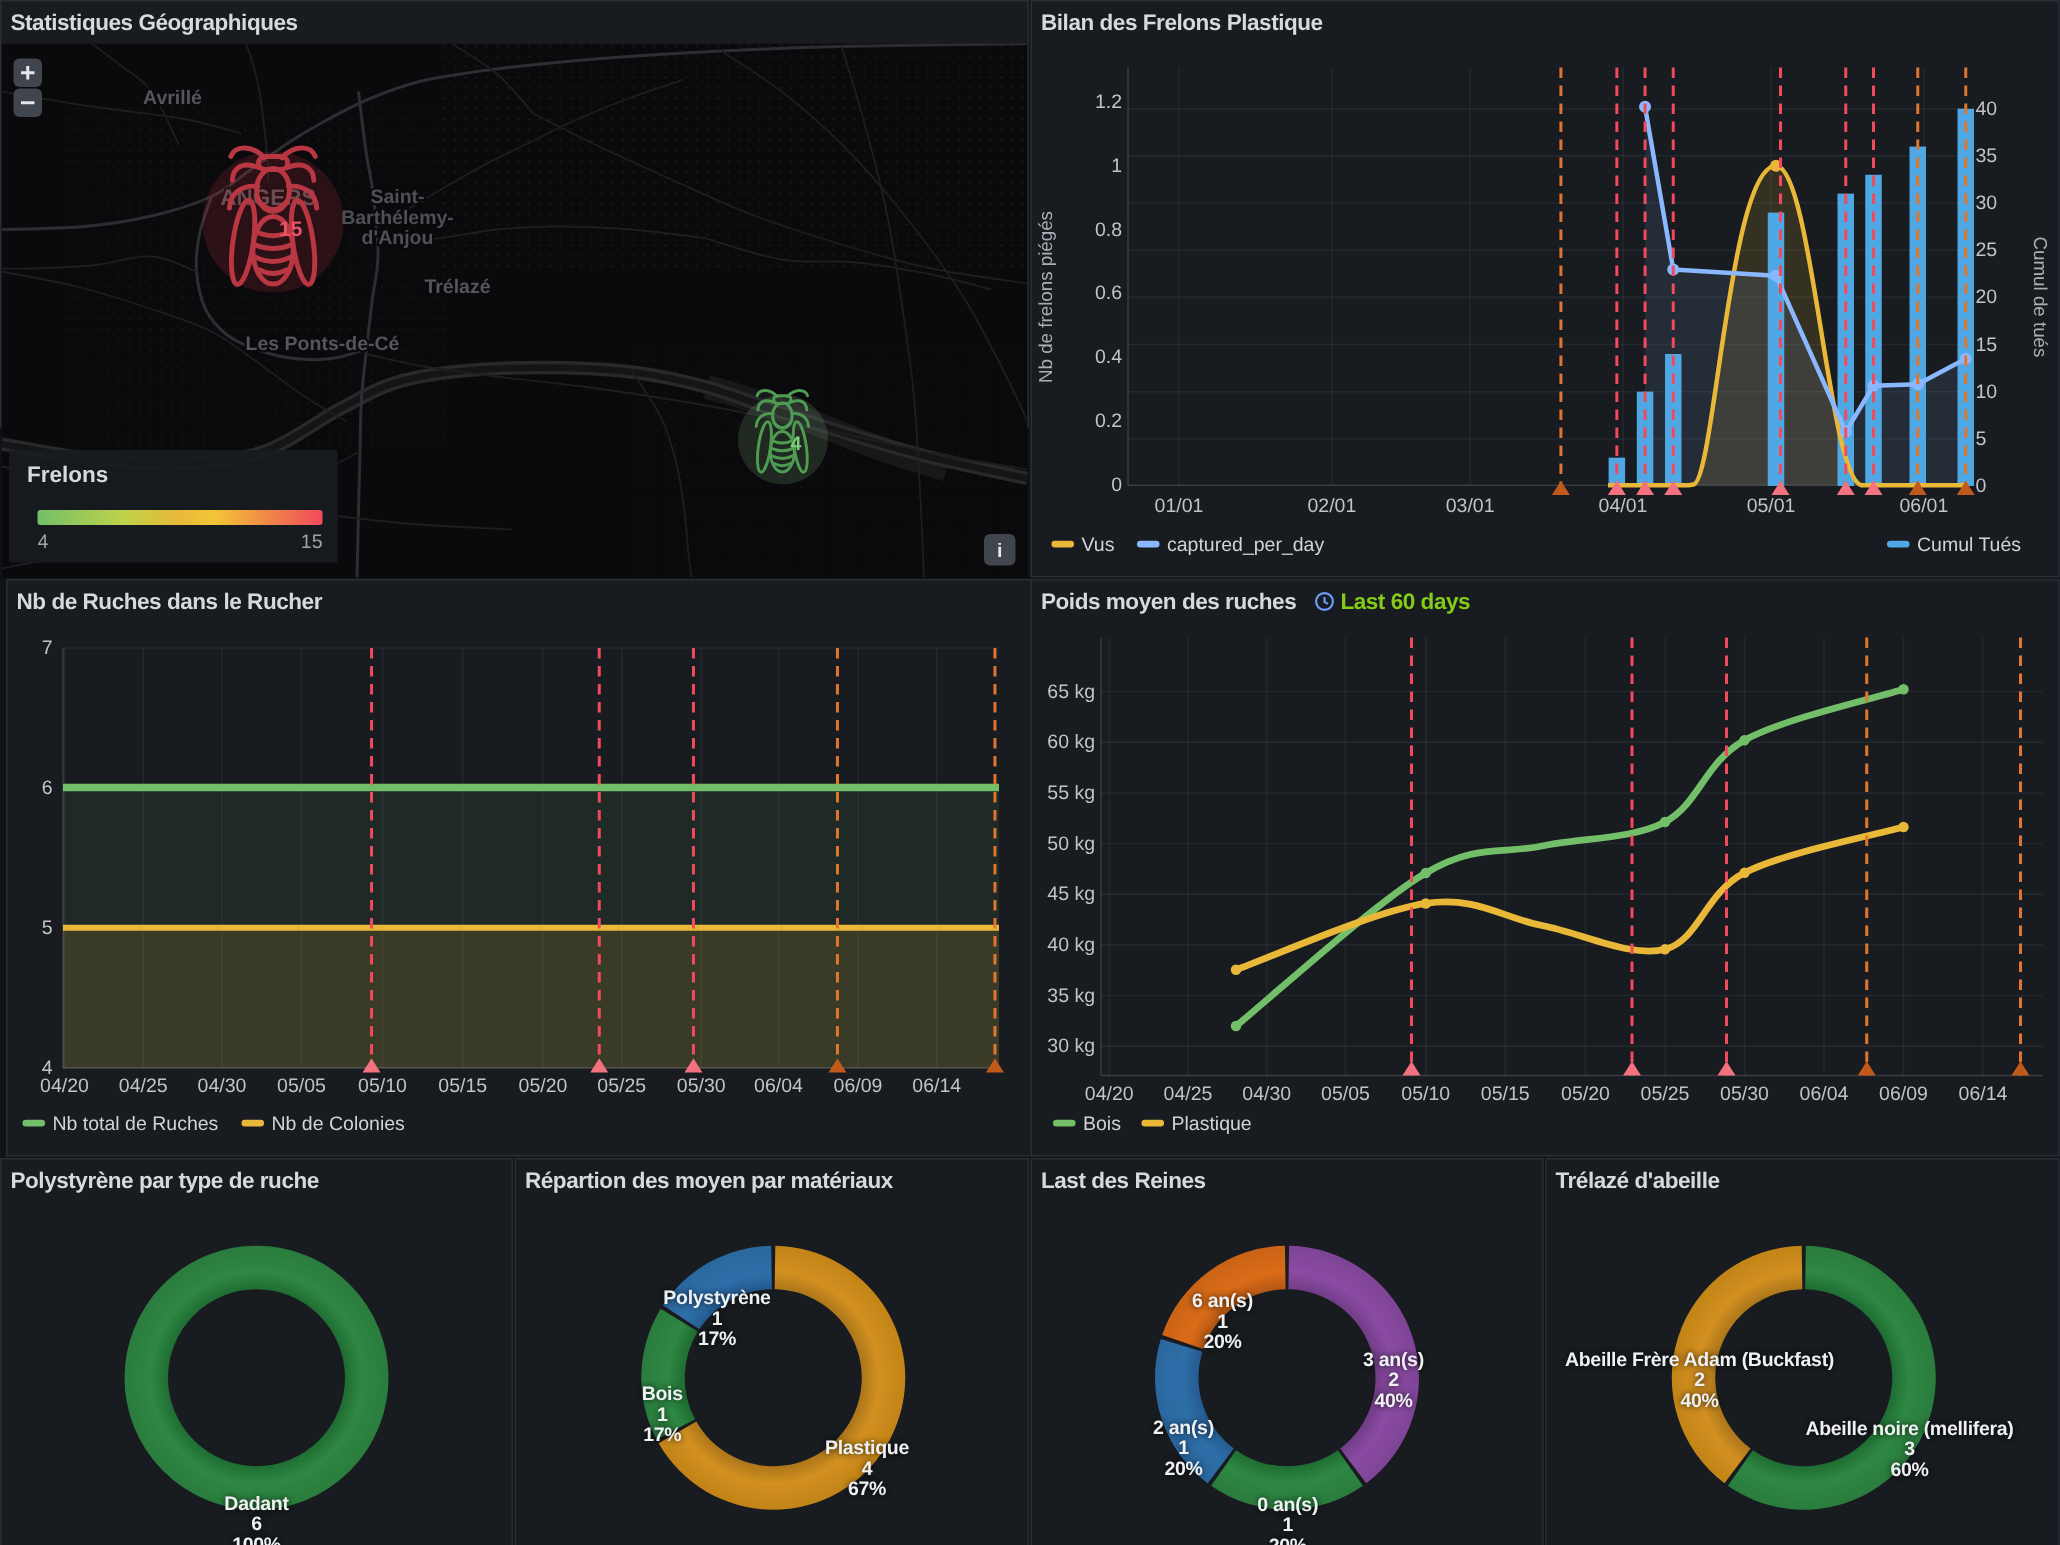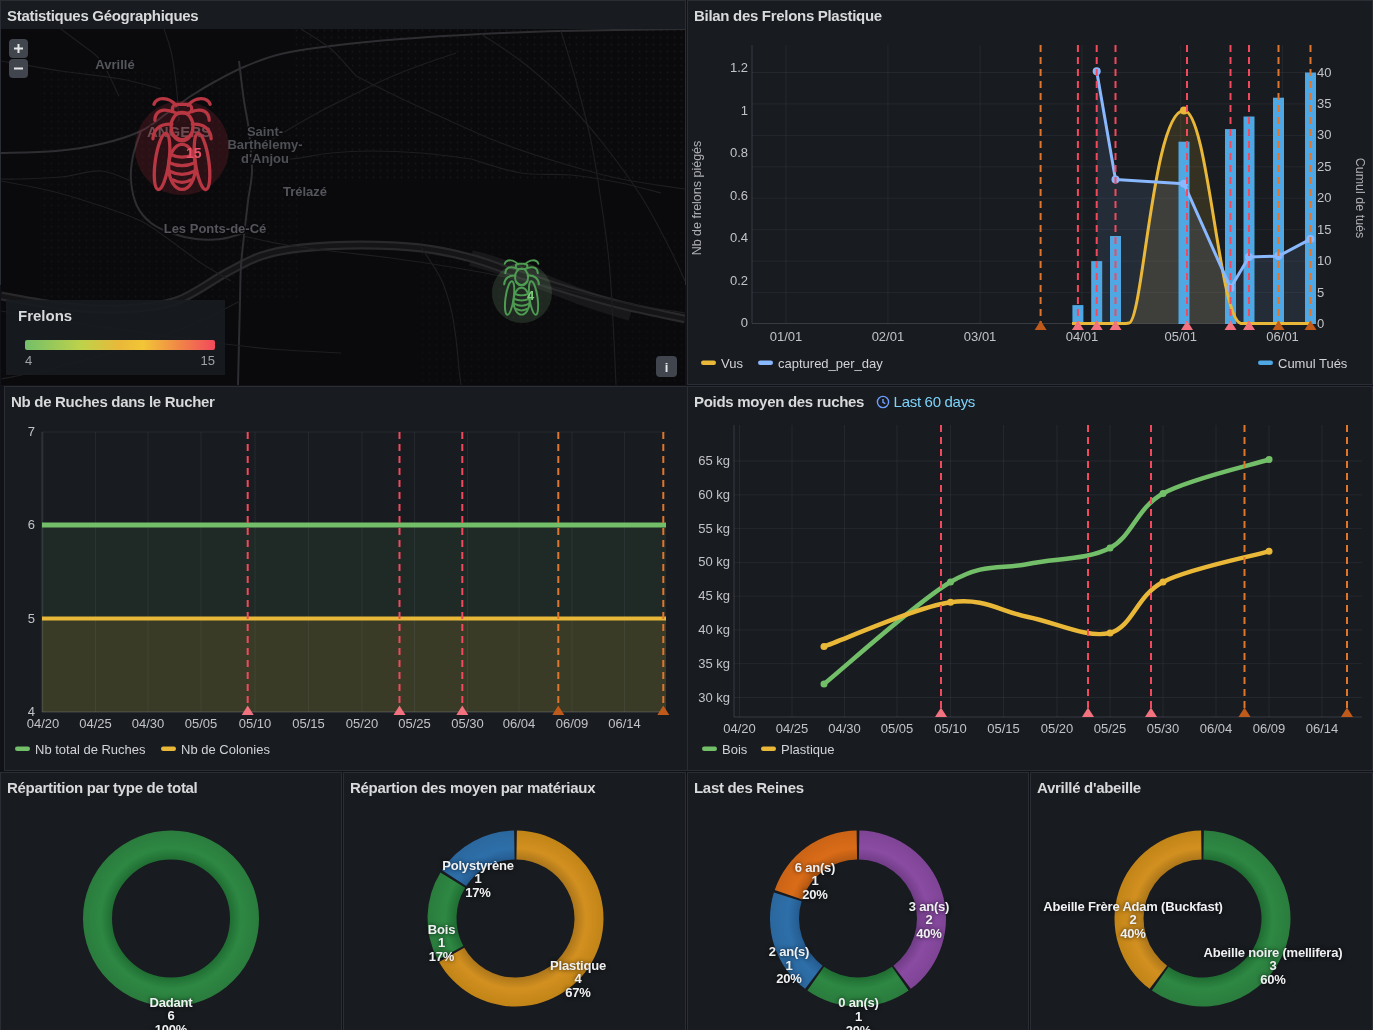--- a/index.html
+++ b/index.html
@@ -1,21 +1,21 @@
 <!DOCTYPE html>
 <html><head><meta charset="utf-8">
 <style>
 * { margin:0; padding:0; box-sizing:border-box; }
 html,body { width:1373px; height:1030px; background:#111217; overflow:hidden;
   font-family:"Liberation Sans",sans-serif; }
 .panel { position:absolute; background:#181b1f; border:1px solid #2a2d34; }
 .ptitle { position:absolute; left:6px; top:6px; font-size:15px; font-weight:700; color:#d8d9da; letter-spacing:-0.3px;
   white-space:nowrap; }
 svg text { font-family:"Liberation Sans",sans-serif; }
-.tlink { color:#7dd3fc; font-weight:400;margin-top:29px; }
+.tlink { color:#84cc16; font-weight:700;margin-top:29px; }
 </style></head><body>
 <div class="panel" style="left:0px;top:0px;width:686px;height:285px">
     <div class="ptitle">Statistiques Géographiques</div>
     <svg width="684" height="356" viewBox="0 0 684 356" style="position:absolute;left:0;top:28px">
       <defs>
         <pattern id="dots" width="7" height="7" patternUnits="userSpaceOnUse">
           <circle cx="1.5" cy="1.5" r="0.9" fill="#17171a"></circle>
         </pattern>
         <g id="wasp" fill="none" stroke="currentColor" stroke-width="3.4" stroke-linecap="round">
           <path d="M26,7.5 C18,-1.5 6,-1.5 3,6.5"></path>
@@ -314,21 +314,21 @@
       <path d="M556.5,320.5 L562.5,330 L550.5,330 Z" fill="#C05A1A"></path>
       <line x1="659" y1="38" x2="659" y2="330" stroke="#E0752D" stroke-width="2" stroke-dasharray="7,5"></line>
       <path d="M659,320.5 L665,330 L653,330 Z" fill="#C05A1A"></path>
       <rect x="14" y="359.5" width="15" height="4.5" rx="2.2" fill="#73BF69"></rect>
       <text x="34" y="366.5" font-size="13" fill="#d2d3d8" text-anchor="start" font-weight="400">Bois</text>
       <rect x="73" y="359.5" width="15" height="4.5" rx="2.2" fill="#EAB839"></rect>
       <text x="93" y="366.5" font-size="13" fill="#d2d3d8" text-anchor="start" font-weight="400">Plastique</text>
     </svg>
   </div>
 <div class="panel" style="left:0px;top:772px;width:342px;height:262px">
-    <div class="ptitle">Répartition par type de total</div>
+    <div class="ptitle">Polystyrène par type de ruche</div>
     <svg width="342" height="262" viewBox="0 0 342 262" style="position:absolute;left:0;top:0">
       <defs>
         <radialGradient id="d1g" gradientUnits="userSpaceOnUse" cx="170" cy="145.5" r="88">
           <stop offset="0.66" stop-color="#1e6b31"></stop>
           <stop offset="0.8" stop-color="#2e8843"></stop>
           <stop offset="1" stop-color="#2a7c3d"></stop>
         </radialGradient>
       </defs>
       <circle cx="170" cy="145.5" r="73.5" fill="none" stroke="url(#d1g)" stroke-width="29"></circle>
       <text x="170" y="233.5" font-size="13" fill="#eef0f2" text-anchor="middle" font-weight="600" style="text-shadow:0 0 4px rgba(0,0,0,.8);letter-spacing:-0.2px">Dadant</text>
@@ -407,21 +407,21 @@
       <text x="241" y="164.7" font-size="13" fill="#eef0f2" text-anchor="middle" font-weight="600" style="text-shadow:0 0 4px rgba(0,0,0,.8);letter-spacing:-0.2px">40%</text>
       <text x="101" y="183.0" font-size="13" fill="#eef0f2" text-anchor="middle" font-weight="600" style="text-shadow:0 0 4px rgba(0,0,0,.8);letter-spacing:-0.2px">2 an(s)</text>
       <text x="101" y="196.6" font-size="13" fill="#eef0f2" text-anchor="middle" font-weight="600" style="text-shadow:0 0 4px rgba(0,0,0,.8);letter-spacing:-0.2px">1</text>
       <text x="101" y="210.2" font-size="13" fill="#eef0f2" text-anchor="middle" font-weight="600" style="text-shadow:0 0 4px rgba(0,0,0,.8);letter-spacing:-0.2px">20%</text>
       <text x="170.5" y="234.3" font-size="13" fill="#eef0f2" text-anchor="middle" font-weight="600" style="text-shadow:0 0 4px rgba(0,0,0,.8);letter-spacing:-0.2px">0 an(s)</text>
       <text x="170.5" y="247.9" font-size="13" fill="#eef0f2" text-anchor="middle" font-weight="600" style="text-shadow:0 0 4px rgba(0,0,0,.8);letter-spacing:-0.2px">1</text>
       <text x="170.5" y="261.5" font-size="13" fill="#eef0f2" text-anchor="middle" font-weight="600" style="text-shadow:0 0 4px rgba(0,0,0,.8);letter-spacing:-0.2px">20%</text>
     </svg>
   </div>
 <div class="panel" style="left:1030px;top:772px;width:343px;height:262px">
-    <div class="ptitle">Avrillé d'abeille</div>
+    <div class="ptitle">Trélazé d'abeille</div>
     <svg width="343" height="262" viewBox="0 0 343 262" style="position:absolute;left:0;top:0">
       <defs>
         <radialGradient id="d4g" gradientUnits="userSpaceOnUse" cx="171.5" cy="145.5" r="88">
           <stop offset="0.66" stop-color="#1e6b31"></stop>
           <stop offset="0.8" stop-color="#2e8843"></stop>
           <stop offset="1" stop-color="#2a7c3d"></stop>
         </radialGradient>
         <radialGradient id="d4o" gradientUnits="userSpaceOnUse" cx="171.5" cy="145.5" r="88">
           <stop offset="0.66" stop-color="#a9741a"></stop>
           <stop offset="0.8" stop-color="#d29020"></stop>

